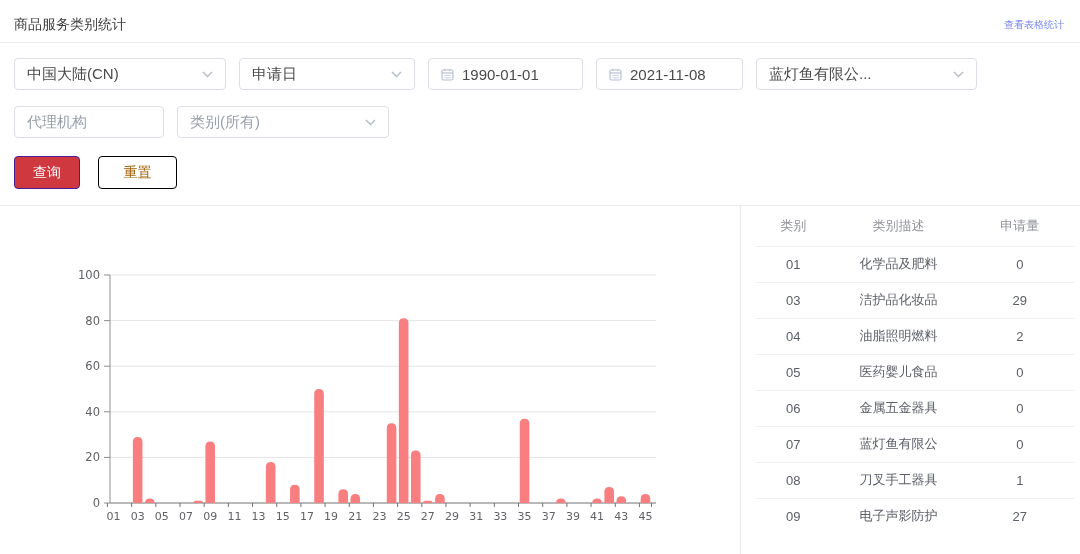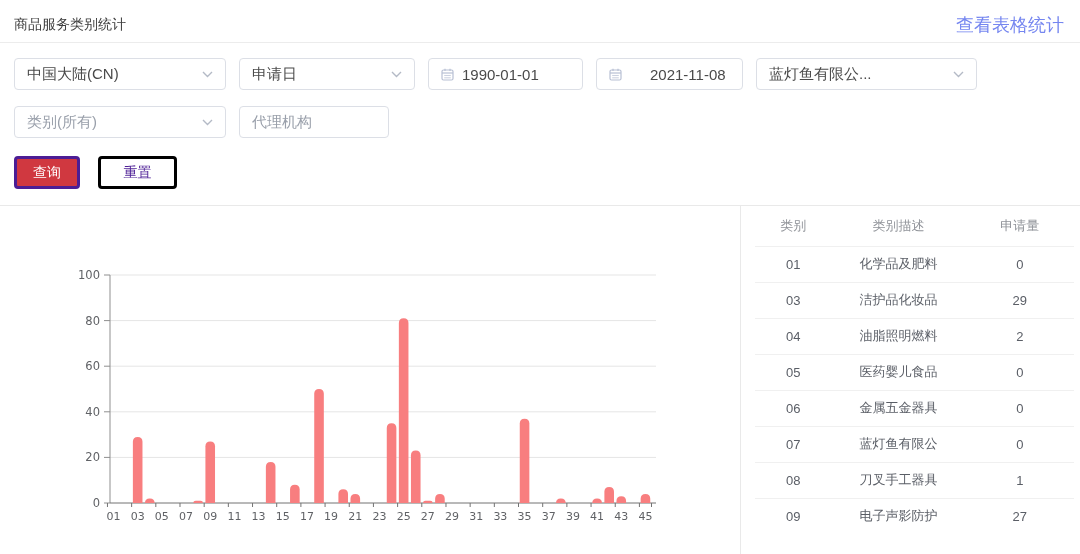--- a/index.html
+++ b/index.html
@@ -2,38 +2,38 @@
 <html><head>
 <meta charset="utf-8">
 <style>
   * { box-sizing: border-box; margin: 0; padding: 0; }
   html,body { width:1080px; height:554px; background:#fff; overflow:hidden;
     font-family:"Liberation Sans","DejaVu Sans",sans-serif; color:#404040; }
 
   .topbar { height:43px; display:flex; align-items:center; justify-content:space-between;
     padding:7px 16px 0 14px; border-bottom:1px solid #ececec; }
   .page-title { font-size:14px; color:#404040; }
-  .view-link { font-size:18px; color:#7586f0; text-decoration:none; cursor:pointer; }
+  .view-link { font-size:10px; color:#7586f0; text-decoration:none; cursor:pointer; }
 
   .filters { padding:15px 14px 0 14px; }
   .frow { display:flex; gap:13px; margin-bottom:16px; }
   .ctrl { height:32px; border:1px solid #dcdfe6; border-radius:4px; background:#fff;
     display:flex; align-items:center; padding:0 12px; font-size:15px; color:#4a4a4a;
     cursor:pointer; }
   .w-region{width:212px;} .w-datetype{width:176px;} .w-date1{width:155px;}
-  .w-date2{width:147px;gap:20px;} .w-applicant{width:221px;} .w-category{width:212px;} .w-agency{width:150px;}
+  .w-date2{width:147px;} .w-applicant{width:221px;} .w-category{width:212px;} .w-agency{width:150px;}
   .ctrl .chev { margin-left:auto; display:flex; }
   .ctrl .cal { margin-right:8px; display:flex; }
   .ph { color:#9aa0ab; }
 
   .btnrow { display:flex; gap:18px; padding:2px 14px 16px 14px; }
   .btn { height:33px; border-radius:4px; font-size:14px; cursor:pointer;
     font-family:inherit; display:flex; align-items:center; justify-content:center; }
-  .btn-primary { width:66px; background:#d03840; border:3px solid #4c1d95; color:#fff; }
-  .btn-default { width:79px; background:#fff; border:3px solid #000000; color:#4c1d95; }
+  .btn-primary { width:66px; background:#d03840; border:1px solid #4c1d95; color:#fff; }
+  .btn-default { width:79px; background:#fff; border:1px solid #000000; color:#a16207; }
 
   .content { display:flex; border-top:1px solid #e9e9e9; height:352px; }
   .chart-pane { width:740px; position:relative; }
   .chart-pane svg { display:block; }
 
   .table-pane { flex:1; border-left:1px solid #e9e9e9; overflow:hidden; padding:0 6px 0 14px; }
   table { width:100%; border-collapse:collapse; font-size:13px; table-layout:fixed; }
   th { height:40px; font-weight:normal; color:#909399; text-align:center; }
   td { height:36px; color:#5a5e66; text-align:center; border-top:1px solid #f0f0f0; }
   th:nth-child(1), td:nth-child(1) { width:24%; }
@@ -96,30 +96,30 @@
       <span>蓝灯鱼有限公...</span>
       <span class="chev">
         <svg width="11" height="7" viewBox="0 0 11 7">
             <polyline points="1,1 5.5,5.5 10,1" fill="none" stroke="#b4bac6" stroke-width="1.4"></polyline>
           </svg>
       </span>
     </div>
   </div>
 
   <div class="frow">
+    <div class="ctrl w-agency">
+      <span class="ph">代理机构</span>
+    </div>
     <div class="ctrl w-category">
       <span class="ph">类别(所有)</span>
       <span class="chev">
         <svg width="11" height="7" viewBox="0 0 11 7">
             <polyline points="1,1 5.5,5.5 10,1" fill="none" stroke="#b4bac6" stroke-width="1.4"></polyline>
           </svg>
       </span>
-    </div>
-    <div class="ctrl w-agency">
-      <span class="ph">代理机构</span>
     </div>
   </div>
 </div>
 
 <div class="btnrow">
   <button class="btn btn-primary">查询</button>
   <button class="btn btn-default">重置</button>
 </div>
 
 <div class="content">

